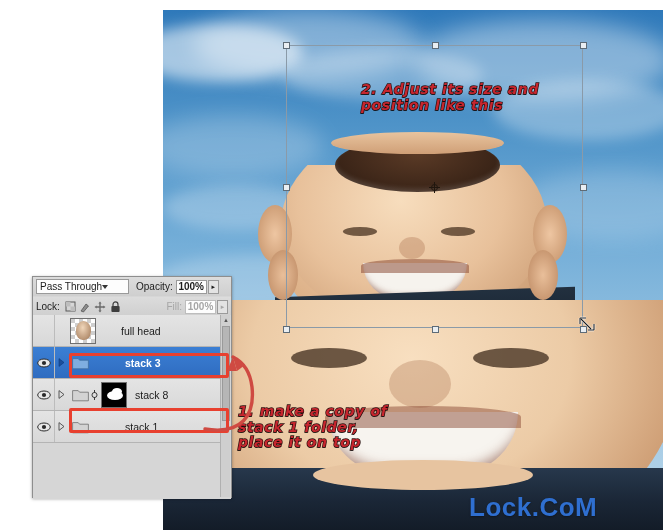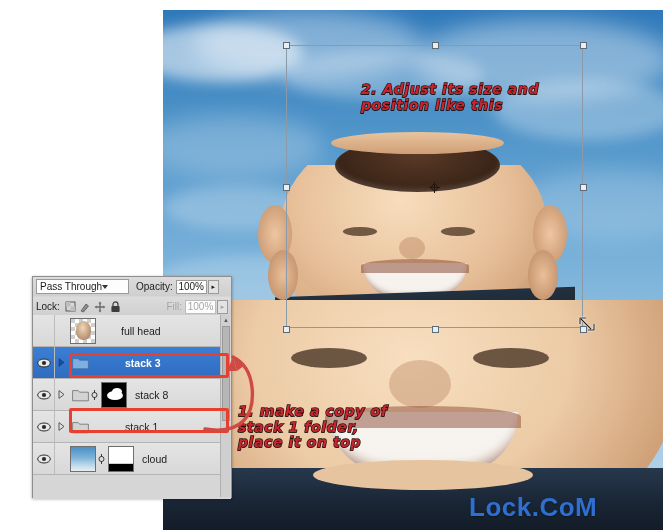--- a/index.html
+++ b/index.html
@@ -89,20 +89,21 @@
     display:flex;align-items:center;justify-content:flex-start;
     padding:0 3px;box-sizing:border-box;font-size:10px;
   }
   .caret{width:0;height:0;border-left:3.5px solid transparent;border-right:3.5px solid transparent;
     border-top:4px solid #333;}
   .opacity-lbl{margin-left:7px;font-size:10px;}
   .num-box{
     width:31px;height:14px;background:#fdfdfd;border:1px solid #9a9a9a;
     display:flex;align-items:center;justify-content:center;font-size:10px;margin-left:3px;
     box-sizing:border-box;
+    font-weight:bold;
   }
   .spin{width:11px;height:14px;border:1px solid #9a9a9a;background:#e3e3e3;
     display:flex;align-items:center;justify-content:center;font-size:7px;margin-left:1px;box-sizing:border-box;}
 
   .panel-row2{position:absolute;left:0;top:20px;width:100%;height:19px;
     display:flex;align-items:center;padding:0 3px;box-sizing:border-box;
     background:linear-gradient(#dcdcdc,#cfcfcf);}
   .lock-lbl{font-size:10px;margin-right:4px;}
   .lock-ico{width:13px;height:13px;margin-right:2px;display:flex;align-items:center;justify-content:center;}
   .fill-lbl{margin-left:auto;font-size:10px;color:#a6a6a6;}
@@ -388,38 +389,20 @@
         </div>
         <div class="folder">
           <svg width="17" height="14" viewBox="0 0 17 14">
             <path d="M0.6 2.6 h5.6 l1.4 1.6 h8.8 v8.6 h-15.8 Z" fill="#d3d3d3" stroke="#6f6f6f" stroke-width=".8"></path>
           </svg>
         </div>
         <div style="width:28px;flex:0 0 28px;"></div>
         <div class="lname">stack 1</div>
       </div>
 
-      <div class="lrow">
-        <div class="eye-cell">
-          <svg width="14" height="10" viewBox="0 0 14 10">
-            <ellipse cx="7" cy="5" rx="6.3" ry="4" fill="#e9e9e9" stroke="#2a2a2a" stroke-width="1"></ellipse>
-            <circle cx="7" cy="5" r="2.1" fill="#2a2a2a"></circle>
-          </svg>
-        </div>
-        <div class="tri"></div>
-        <div class="thumb" style="background:linear-gradient(#4a8fc6 0%,#7fb3d9 45%,#bcd8ea 75%,#e8eef2 100%);"></div>
-        <div class="link-ico">
-          <svg width="7" height="12" viewBox="0 0 7 12">
-            <path d="M3.5 1 v3 M3.5 8 v3" stroke="#3a3a3a" stroke-width="1"></path>
-            <rect x="1" y="3.5" width="5" height="5" rx="2.4" fill="none" stroke="#3a3a3a" stroke-width="1"></rect>
-          </svg>
-        </div>
-        <div class="mask" style="background:linear-gradient(#ffffff 0%,#ffffff 68%,#000000 72%,#000000 100%);"></div>
-        <div class="lname">cloud</div>
-      </div>
 
 
     </div>
 
     <div class="scrollbar">
       <div class="sb-up">▲</div>
       <div class="sb-thumb"></div>
     </div>
   </div>
 

